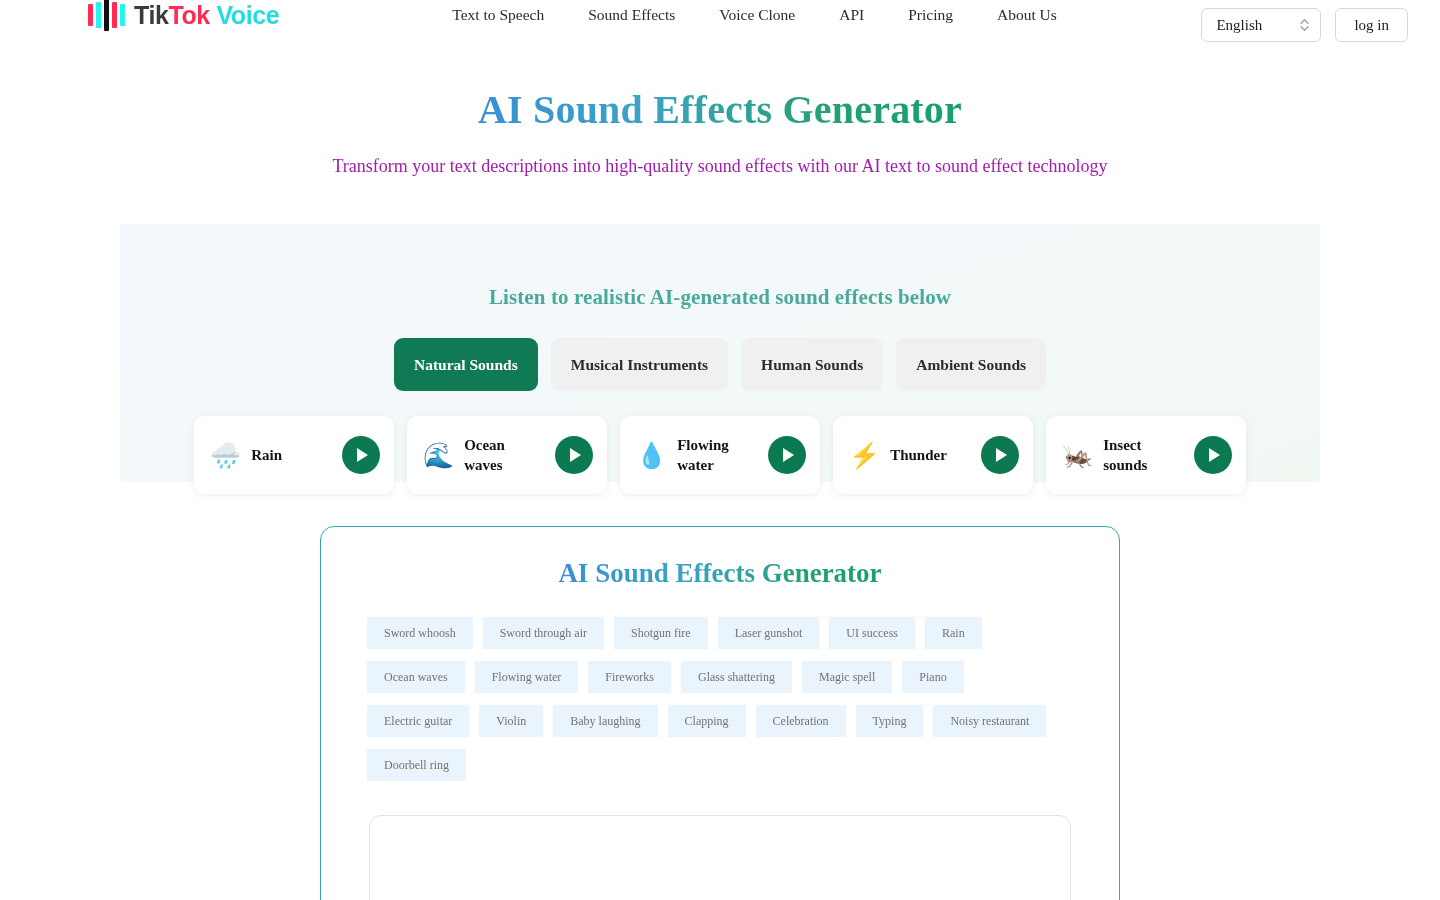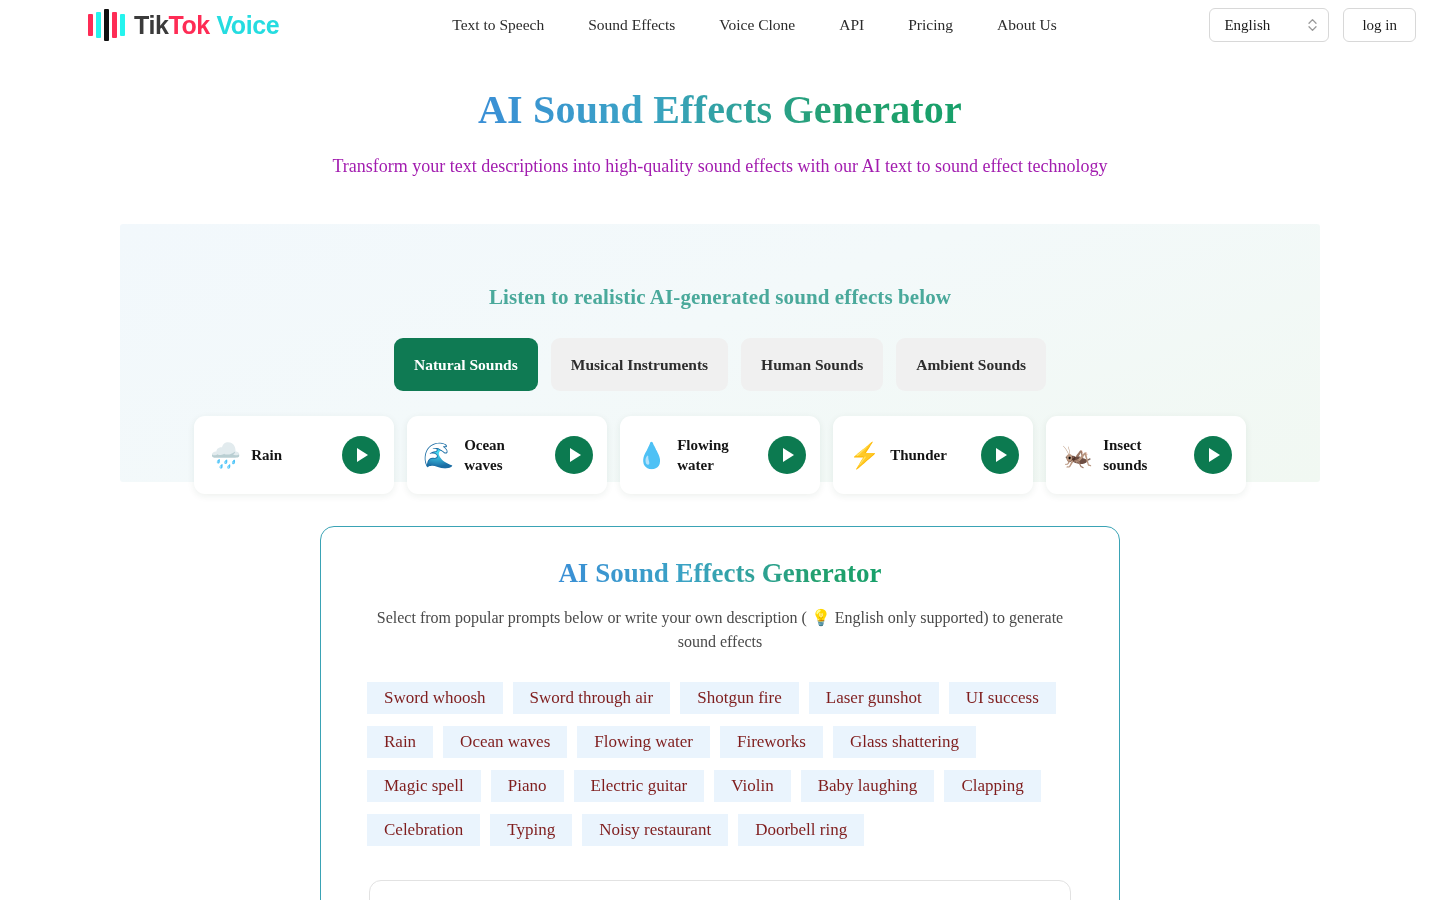--- a/index.html
+++ b/index.html
@@ -8,21 +8,21 @@
     height: 900px;
     overflow: hidden;
     background: #ffffff;
     font-family: "Liberation Serif", "DejaVu Serif", serif;
   }
 
   
   .header {
     height: 50px;
     display: flex;
-    align-items: center;
+    align-items: flex-start;
     padding: 0 16px 0 88px;
     background: #ffffff;
     position: relative;
   }
   .brand {
     display: flex;
     align-items: center;
     gap: 9px;
     cursor: pointer;
   }
@@ -58,21 +58,21 @@
   .nav a {
     font-size: 15.5px;
     color: #2b2b2b;
     text-decoration: none;
     padding: 6px 22px;
     white-space: nowrap;
   }
 
   .header-right {
     position: absolute;
-    right: 24px;
+    right: 32px;
     top: 0;
     height: 50px;
     display: flex;
     align-items: center;
     gap: 14px;
   }
   .lang-select {
     width: 120px;
     height: 34px;
     border: 1px solid #d8d8d8;
@@ -244,22 +244,22 @@
     gap: 12px 10px;
     justify-content: flex-start;
   }
   .chip {
     height: 32px;
     padding: 0 17px;
     border-radius: 0;
     background: #eaf4fd;
     border: none;
     font-family: "Liberation Serif", serif;
-    font-size: 17px;
-    color: #7f1d1d;
+    font-size: 12px;
+    color: #737373;
     display: flex;
     align-items: center;
     cursor: pointer;
     white-space: nowrap;
   }
   .prompt-area {
     margin-top: 34px;
     width: 702px;
     height: 120px;
     border: 1px solid #e2e2e2;
@@ -362,21 +362,20 @@
       <span class="card-label">Insect sounds</span>
       <button class="play-btn">
           <span class="tri"></span>
         </button>
     </div>
   </div>
 </div>
 
 <div class="generator">
   <h2>AI Sound Effects Generator</h2>
-  <div class="gen-sub">Select from popular prompts below or write your own description ( 💡 English only supported) to generate sound effects</div>
 
   <div class="chips">
     <button class="chip">Sword whoosh</button>
     <button class="chip">Sword through air</button>
     <button class="chip">Shotgun fire</button>
     <button class="chip">Laser gunshot</button>
     <button class="chip">UI success</button>
     <button class="chip">Rain</button>
     <button class="chip">Ocean waves</button>
     <button class="chip">Flowing water</button>

